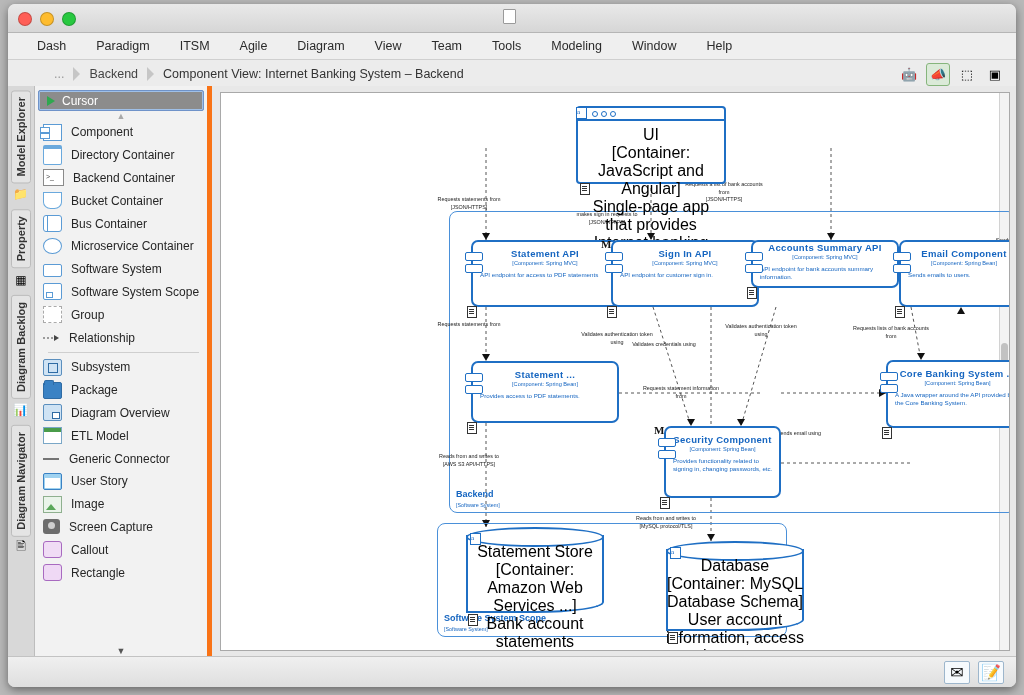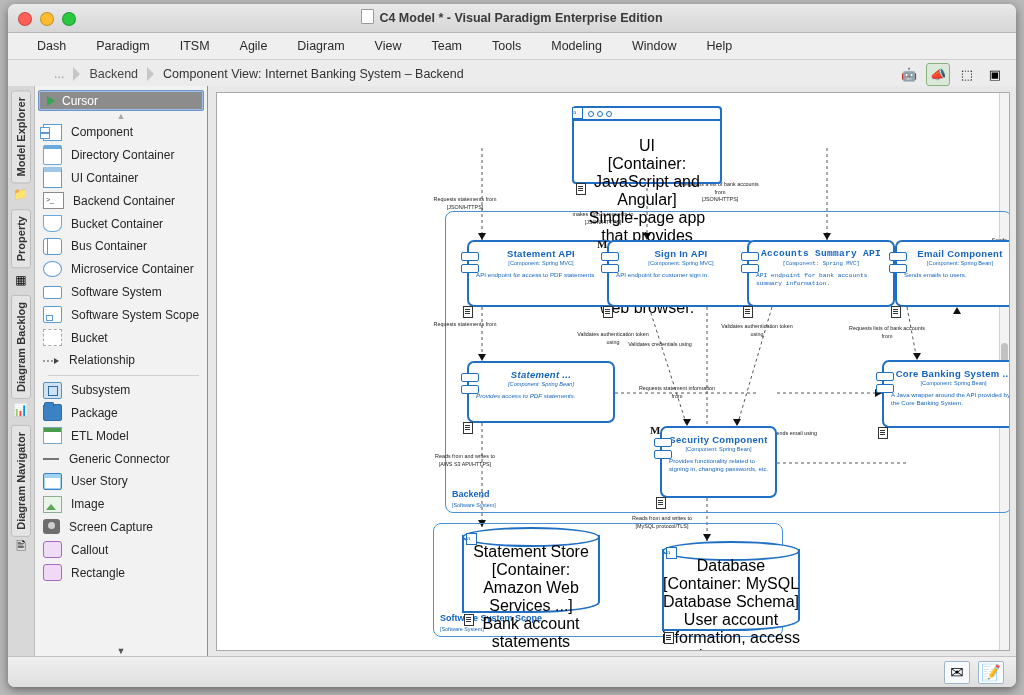--- a/index.html
+++ b/index.html
@@ -36,21 +36,21 @@
 
   
   .body{position:absolute;left:0;right:0;top:82px;bottom:30px;display:flex;}
   .vtabs{width:26px;background:#d8d8d8;border-right:1px solid #bdbdbd;display:flex;flex-direction:column;
          align-items:center;padding-top:4px;}
   .vtab{writing-mode:vertical-rl;transform:rotate(180deg);font-size:11px;color:#333;font-weight:bold;
         background:#e4e4e4;border:1px solid #bcbcbc;border-radius:3px;padding:6px 3px;margin-bottom:2px;}
   .vico{width:20px;height:18px;margin-bottom:6px;display:flex;align-items:center;justify-content:center;font-size:12px;}
 
   
-  .palette{width:172px;background:#f2f2f2;border-right:1px solid #f97316;position:relative;overflow:hidden;}
+  .palette{width:172px;background:#f2f2f2;border-right:5px solid #f97316;position:relative;overflow:hidden;}
   .cursorrow{height:19px;margin:4px 3px 0 3px;background:#8c8c8c;border:1px solid #6f93c9;
              box-shadow:0 0 0 1px #9fc0e8 inset;display:flex;align-items:center;padding-left:8px;
              color:#fff;font-size:12px;border-radius:2px;position:relative;}
   .cursorrow .tri{width:0;height:0;border-left:8px solid #2fa84f;border-top:5px solid transparent;
                   border-bottom:5px solid transparent;margin-right:7px;}
   .scrollup{text-align:center;color:#a8a8a8;font-size:9px;line-height:10px;height:10px;}
   .scrolldn{position:absolute;bottom:1px;left:0;right:0;text-align:center;color:#555;font-size:9px;}
   .plist{padding:0 0 0 3px;}
   .prow{height:22.8px;display:flex;align-items:center;font-size:12px;color:#262626;padding-left:5px;}
   .prow .lbl{margin-left:9px;}
@@ -136,21 +136,21 @@
 
 <div class="app">
 
   <div class="titlebar">
     <div class="traffic">
       <span class="dot r"></span>
       <span class="dot y"></span>
       <span class="dot g"></span>
     </div>
     <div class="title">
-      <span class="docico"></span><span>C4 Model * - Visual Paradigm Enterprise Edition</span>
+      <span class="docico"></span>
     </div>
   </div>
 
   <div class="menubar" id="menubar">
       <div class="mi">Dash</div>
       <div class="mi">Paradigm</div>
       <div class="mi">ITSM</div>
       <div class="mi">Agile</div>
       <div class="mi">Diagram</div>
       <div class="mi">View</div>
@@ -199,24 +199,20 @@
       <div class="plist" id="plist">
           <div class="prow">
             <span class="ico i-comp"></span>
             <span class="lbl">Component</span>
           </div>
           <div class="prow">
             <span class="ico i-dir"></span>
             <span class="lbl">Directory Container</span>
           </div>
           <div class="prow">
-            <span class="ico i-ui"></span>
-            <span class="lbl">UI Container</span>
-          </div>
-          <div class="prow">
             <span class="ico i-backend">&gt;_</span>
             <span class="lbl">Backend Container</span>
           </div>
           <div class="prow">
             <span class="ico i-bucket"></span>
             <span class="lbl">Bucket Container</span>
           </div>
           <div class="prow">
             <span class="ico i-bus"></span>
             <span class="lbl">Bus Container</span>
@@ -228,37 +224,41 @@
           <div class="prow">
             <span class="ico i-ss"></span>
             <span class="lbl">Software System</span>
           </div>
           <div class="prow">
             <span class="ico i-sss"></span>
             <span class="lbl">Software System Scope</span>
           </div>
           <div class="prow">
             <span class="ico i-group"></span>
-            <span class="lbl">Bucket</span>
+            <span class="lbl">Group</span>
           </div>
           <div class="prow">
             <span class="ico i-rel"><svg width="17" height="13">
                 <line x1="0" y1="7" x2="11" y2="7" stroke="#444" stroke-width="1.2" stroke-dasharray="2,2"></line>
                 <path d="M11,4 L16,7 L11,10 Z" fill="#444"></path>
               </svg></span>
             <span class="lbl">Relationship</span>
           </div>
           <div class="sep"></div>
           <div class="prow">
             <span class="ico i-sub"></span>
             <span class="lbl">Subsystem</span>
           </div>
           <div class="prow">
             <span class="ico i-pkg"></span>
             <span class="lbl">Package</span>
+          </div>
+          <div class="prow">
+            <span class="ico i-diov"></span>
+            <span class="lbl">Diagram Overview</span>
           </div>
           <div class="prow">
             <span class="ico i-etl"></span>
             <span class="lbl">ETL Model</span>
           </div>
           <div class="prow">
             <span class="ico i-gcon"><svg width="17" height="13">
                 <line x1="0" y1="7" x2="16" y2="7" stroke="#555" stroke-width="1.6"></line>
               </svg></span>
             <span class="lbl">Generic Connector</span>
@@ -379,21 +379,21 @@
             <div class="elabel" style="left: 445px; top: 422px; width: 78px; margin-left: -39px;">
               <div>Reads from and writes to</div>
               <div>[MySQL protocol/TLS]</div>
             </div>
             <div class="uiwin" style="left: 355px; top: 13px; width: 150px; height: 78px;">
               <div class="bar">
          <i style="left:14px"></i>
          <i style="left:23px"></i>
          <i style="left:32px"></i>
        </div>
-       <div style="text-align:center;padding-top:16px">
+       <div style="text-align:center;padding-top:5px">
          <div class="nm">UI</div>
          <div class="ty">[Container: JavaScript and Angular]</div>
          <div class="ds">Single-page app that provides Internet banking functionality to customers via their web browser.</div>
        </div>
        <div class="badge">a</div>
        <div class="docmark" style="left:2px;bottom:-13px"></div>
             </div>
             <div class="node" style="left: 250px; top: 147px; width: 148px; height: 67px; padding-top: 6px;">
               <div class="comp-tabs">
                 <b></b>
@@ -408,41 +408,41 @@
               <div class="comp-tabs">
                 <b></b>
                 <b></b>
               </div>
               <div class="mmark">M</div>
               <div class="nm">Sign In API</div>
        <div class="ty">[Component: Spring MVC]</div>
        <div class="ds">API endpoint for customer sign in.</div>
        <div class="docmark" style="left:-6px;bottom:-13px"></div>
             </div>
-            <div class="node" style="left: 530px; top: 147px; width: 148px; height: 67px; padding-top: 6px; font-family: Liberation Mono, monospace;">
+            <div class="node" style="left: 530px; top: 147px; width: 148px; height: 48px; padding-top: 0;">
               <div class="comp-tabs">
                 <b></b>
                 <b></b>
               </div>
               <div class="nm">Accounts Summary API</div>
        <div class="ty">[Component: Spring MVC]</div>
        <div class="ds">API endpoint for bank accounts summary information.</div>
        <div class="docmark" style="left:-6px;bottom:-13px"></div>
             </div>
             <div class="node" style="left: 678px; top: 147px; width: 130px; height: 67px; padding-top: 6px;">
               <div class="comp-tabs">
                 <b></b>
                 <b></b>
               </div>
               <div class="nm">Email Component</div>
        <div class="ty">[Component: Spring Bean]</div>
        <div class="ds">Sends emails to users.</div>
        <div class="docmark" style="left:-6px;bottom:-13px"></div>
             </div>
-            <div class="node" style="left: 250px; top: 268px; width: 148px; height: 62px; padding-top: 6px; font-style: italic;">
+            <div class="node" style="left: 250px; top: 268px; width: 148px; height: 62px; padding-top: 6px;">
               <div class="comp-tabs">
                 <b></b>
                 <b></b>
               </div>
               <div class="nm">Statement ...</div>
        <div class="ty">[Component: Spring Bean]</div>
        <div class="ds">Provides access to PDF statements.</div>
        <div class="docmark" style="left:-6px;bottom:-13px"></div>
             </div>
             <div class="node" style="left: 443px; top: 333px; width: 117px; height: 72px; padding-top: 6px;">

